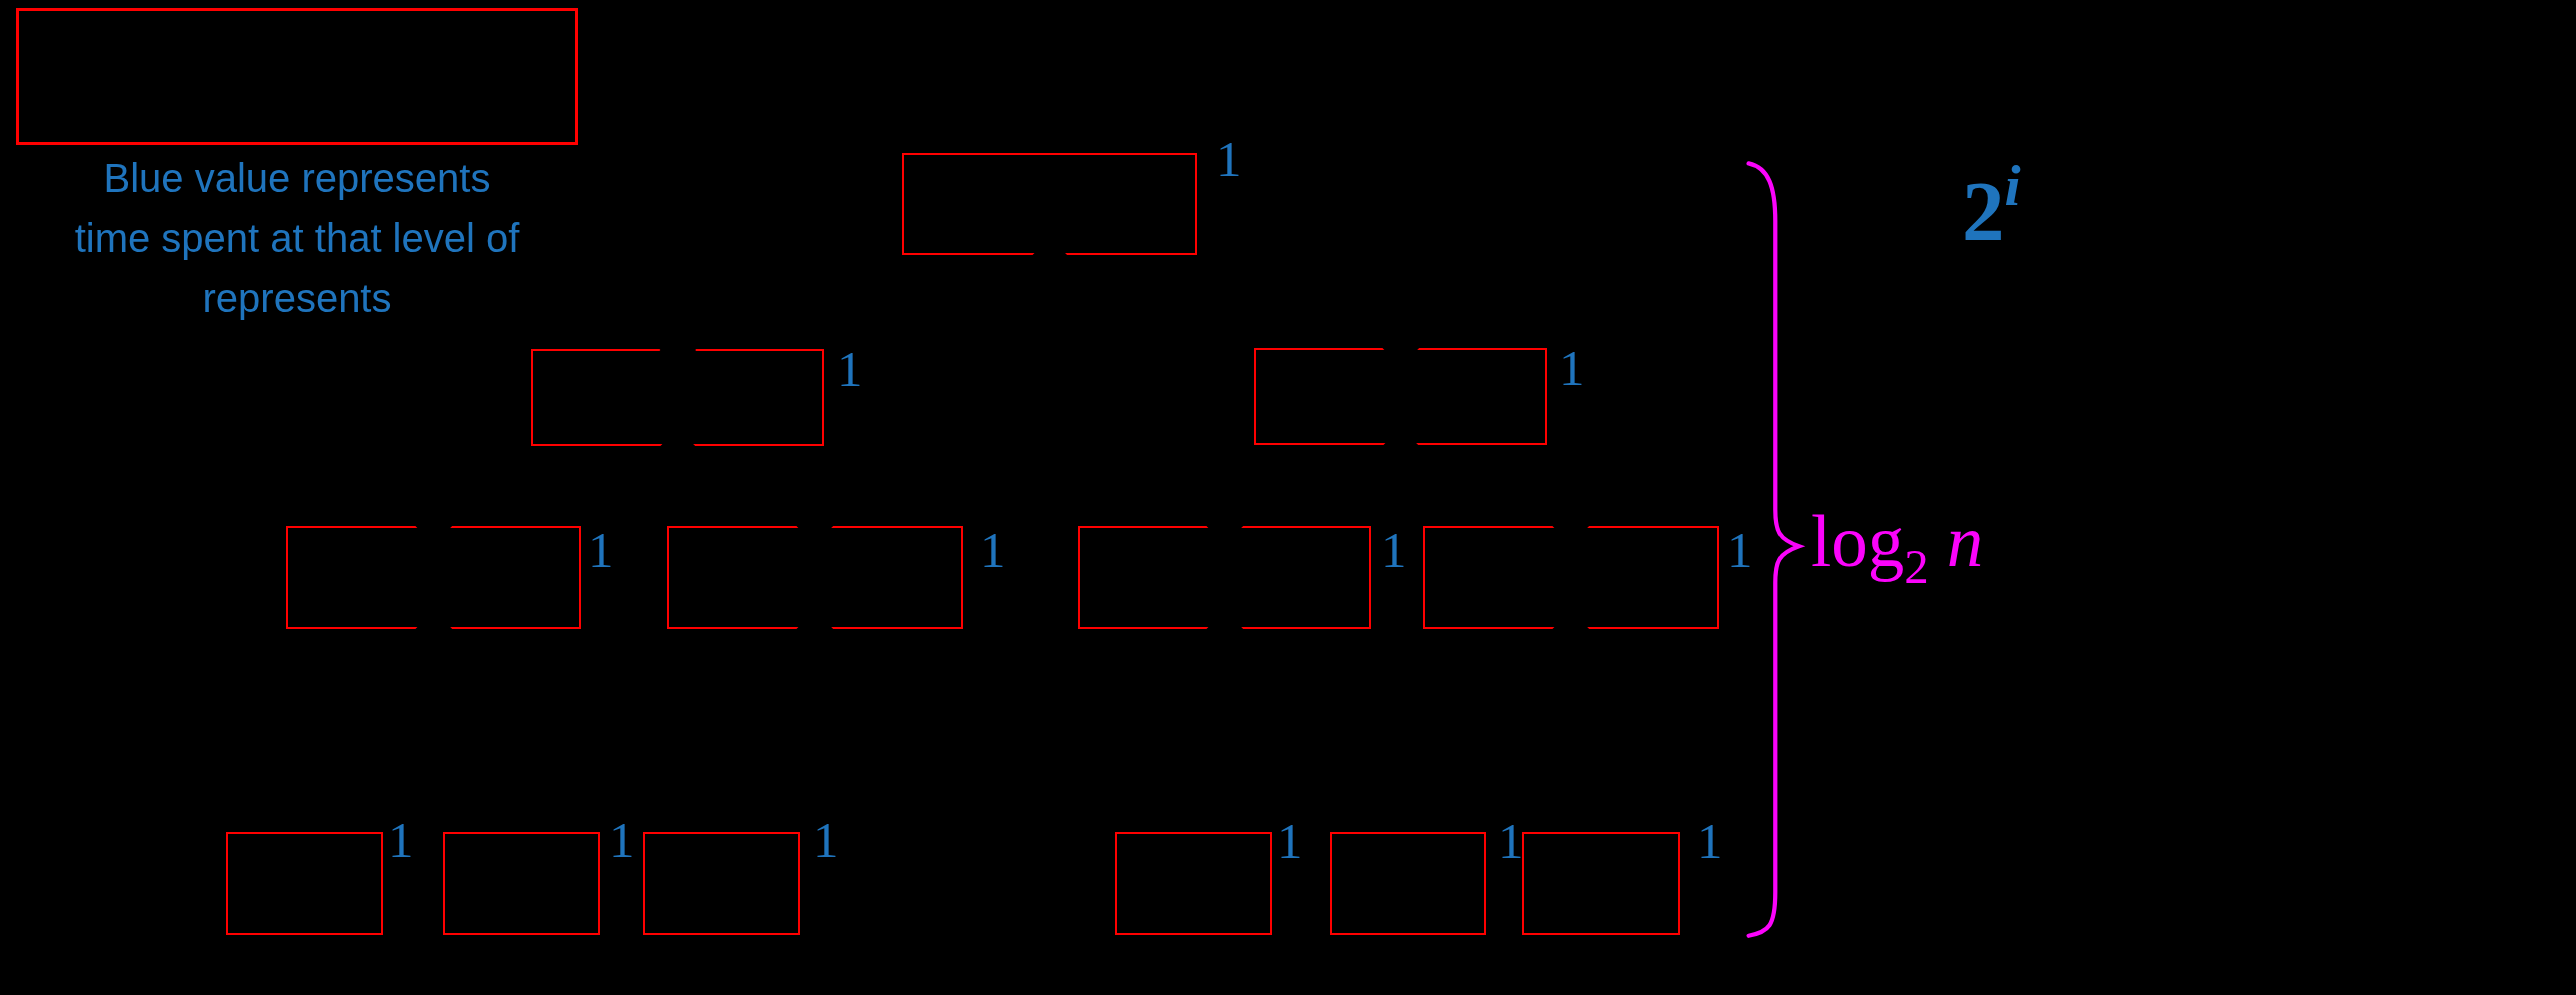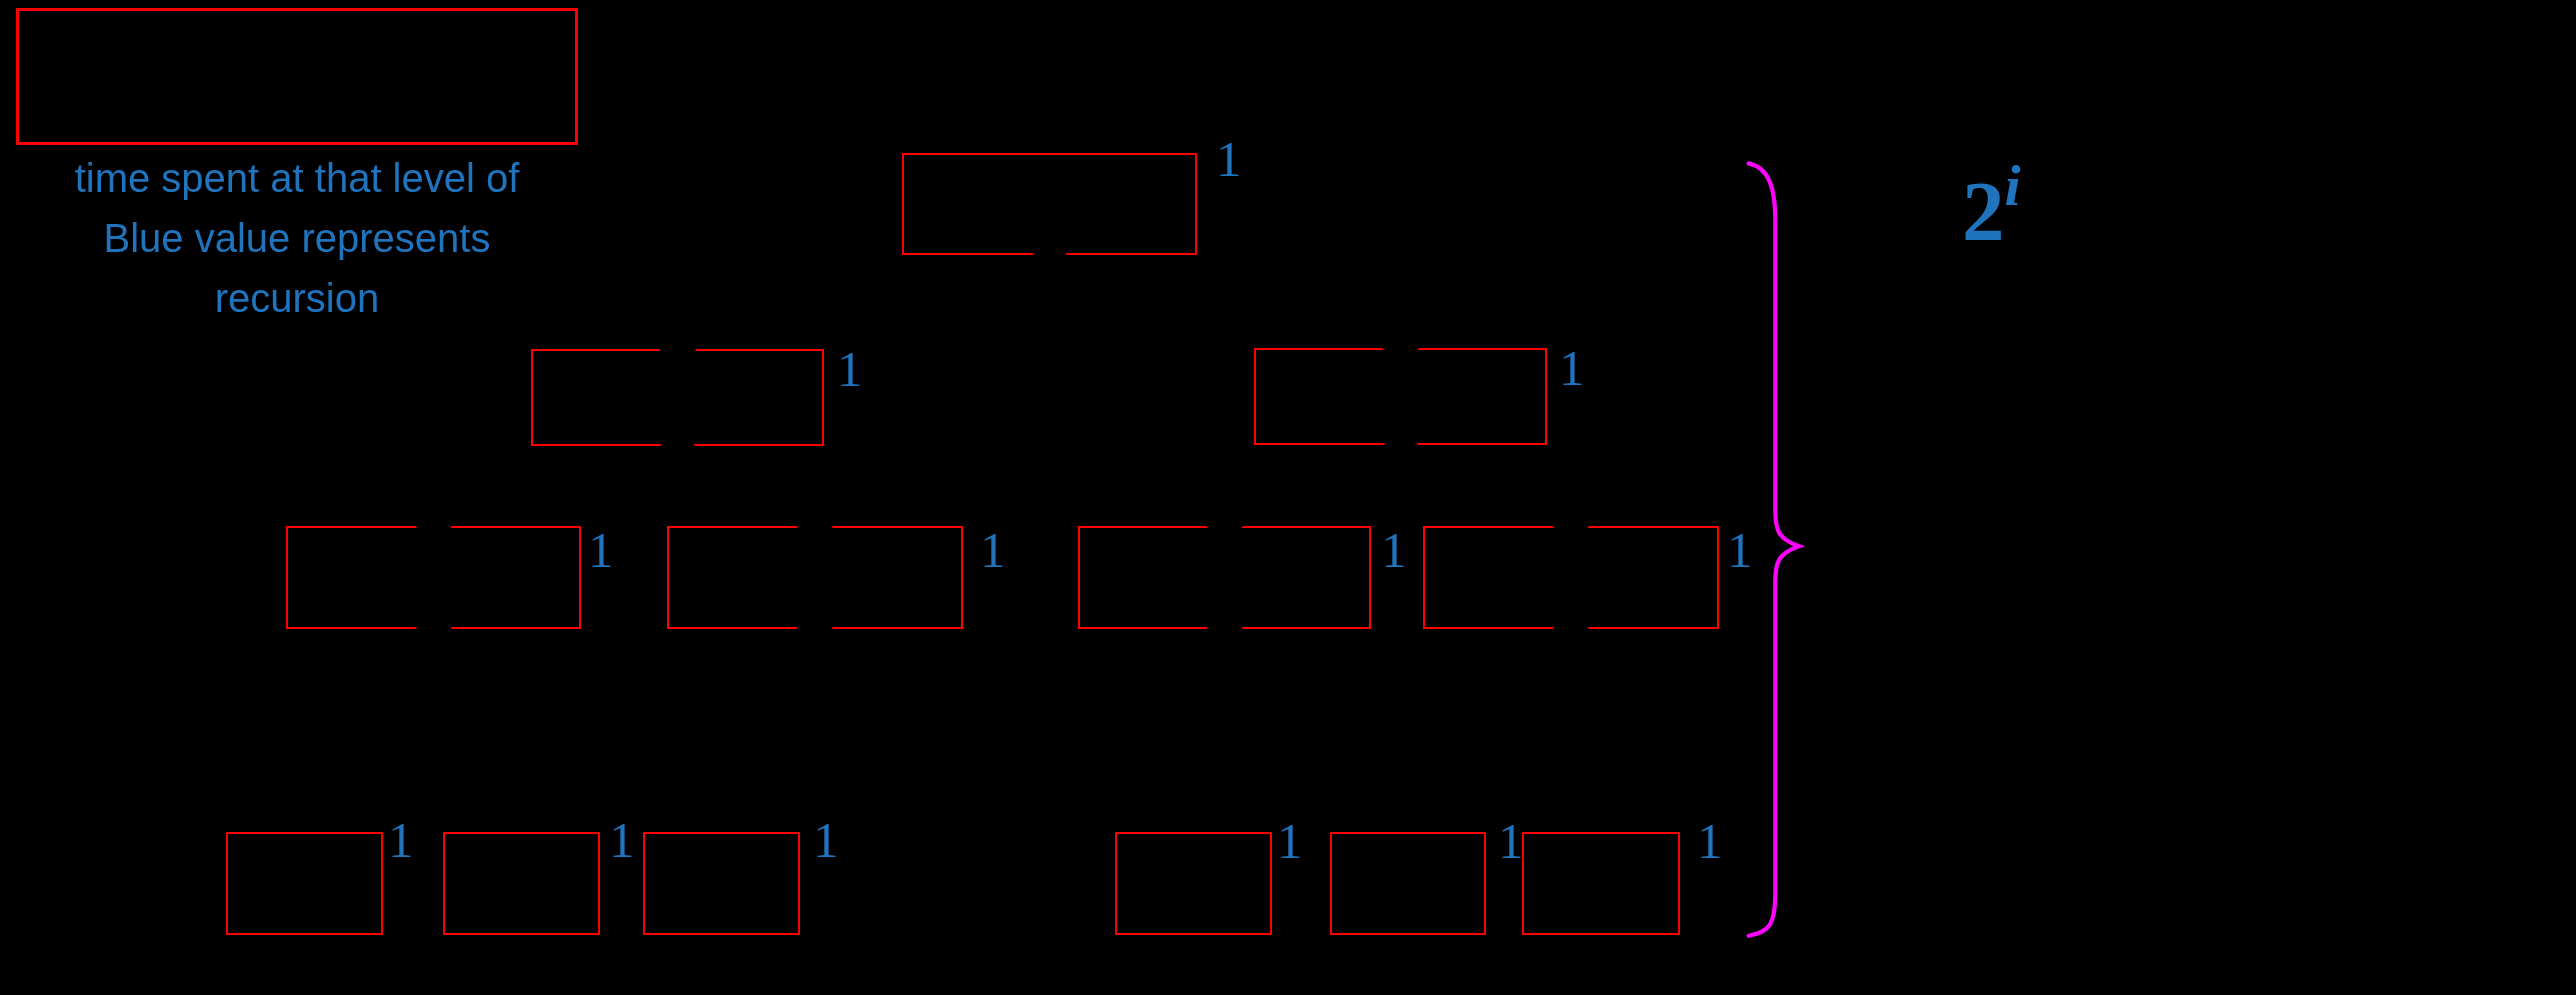--- a/index.html
+++ b/index.html
@@ -24,23 +24,23 @@
   .brace{position:absolute;left:1731px;top:146px;color:var(--magenta);}
 </style>
 </head>
 <body>
 
 <div class="stage">
 
   <div class="legend-box"></div>
 
   <div class="caption">
+    <div>Blue value represents</div>
     <div>time spent at that level of</div>
-    <div>Blue value represents</div>
-    <div>recursion</div>
+    <div>represents</div>
   </div>
 
   <div class="node" style="left:902px;top:153px;width:295px;height:102px;"></div>
   <div class="node" style="left:531px;top:349px;width:293px;height:97px;"></div>
   <div class="node" style="left:1254px;top:348px;width:293px;height:97px;"></div>
   <div class="node" style="left:286px;top:526px;width:295px;height:103px;"></div>
   <div class="node" style="left:667px;top:526px;width:296px;height:103px;"></div>
   <div class="node" style="left:1078px;top:526px;width:293px;height:103px;"></div>
   <div class="node" style="left:1423px;top:526px;width:296px;height:103px;"></div>
   <div class="node" style="left:226px;top:832px;width:157px;height:103px;"></div>
@@ -80,15 +80,18 @@
 
   <svg class="brace" width="91" height="809" viewBox="0 0 150 1330">
     <path d="M 29 27 C 62 34 73 66 73 122 L 73 598 C 73 632 78 646 112 658
              C 78 670 73 684 73 718 L 73 1228 C 73 1284 62 1294 29 1300" fill="none" stroke="currentColor" stroke-width="7" stroke-linecap="round"></path>
   </svg>
 
   <div class="exp-label">
     <span class="base">2</span><span class="sup">i</span>
   </div>
 
+  <div class="depth-label">
+    <span>log</span><span class="sub">2</span><span class="arg">n</span>
+  </div>
 
 </div>
 
 
 </body></html>

